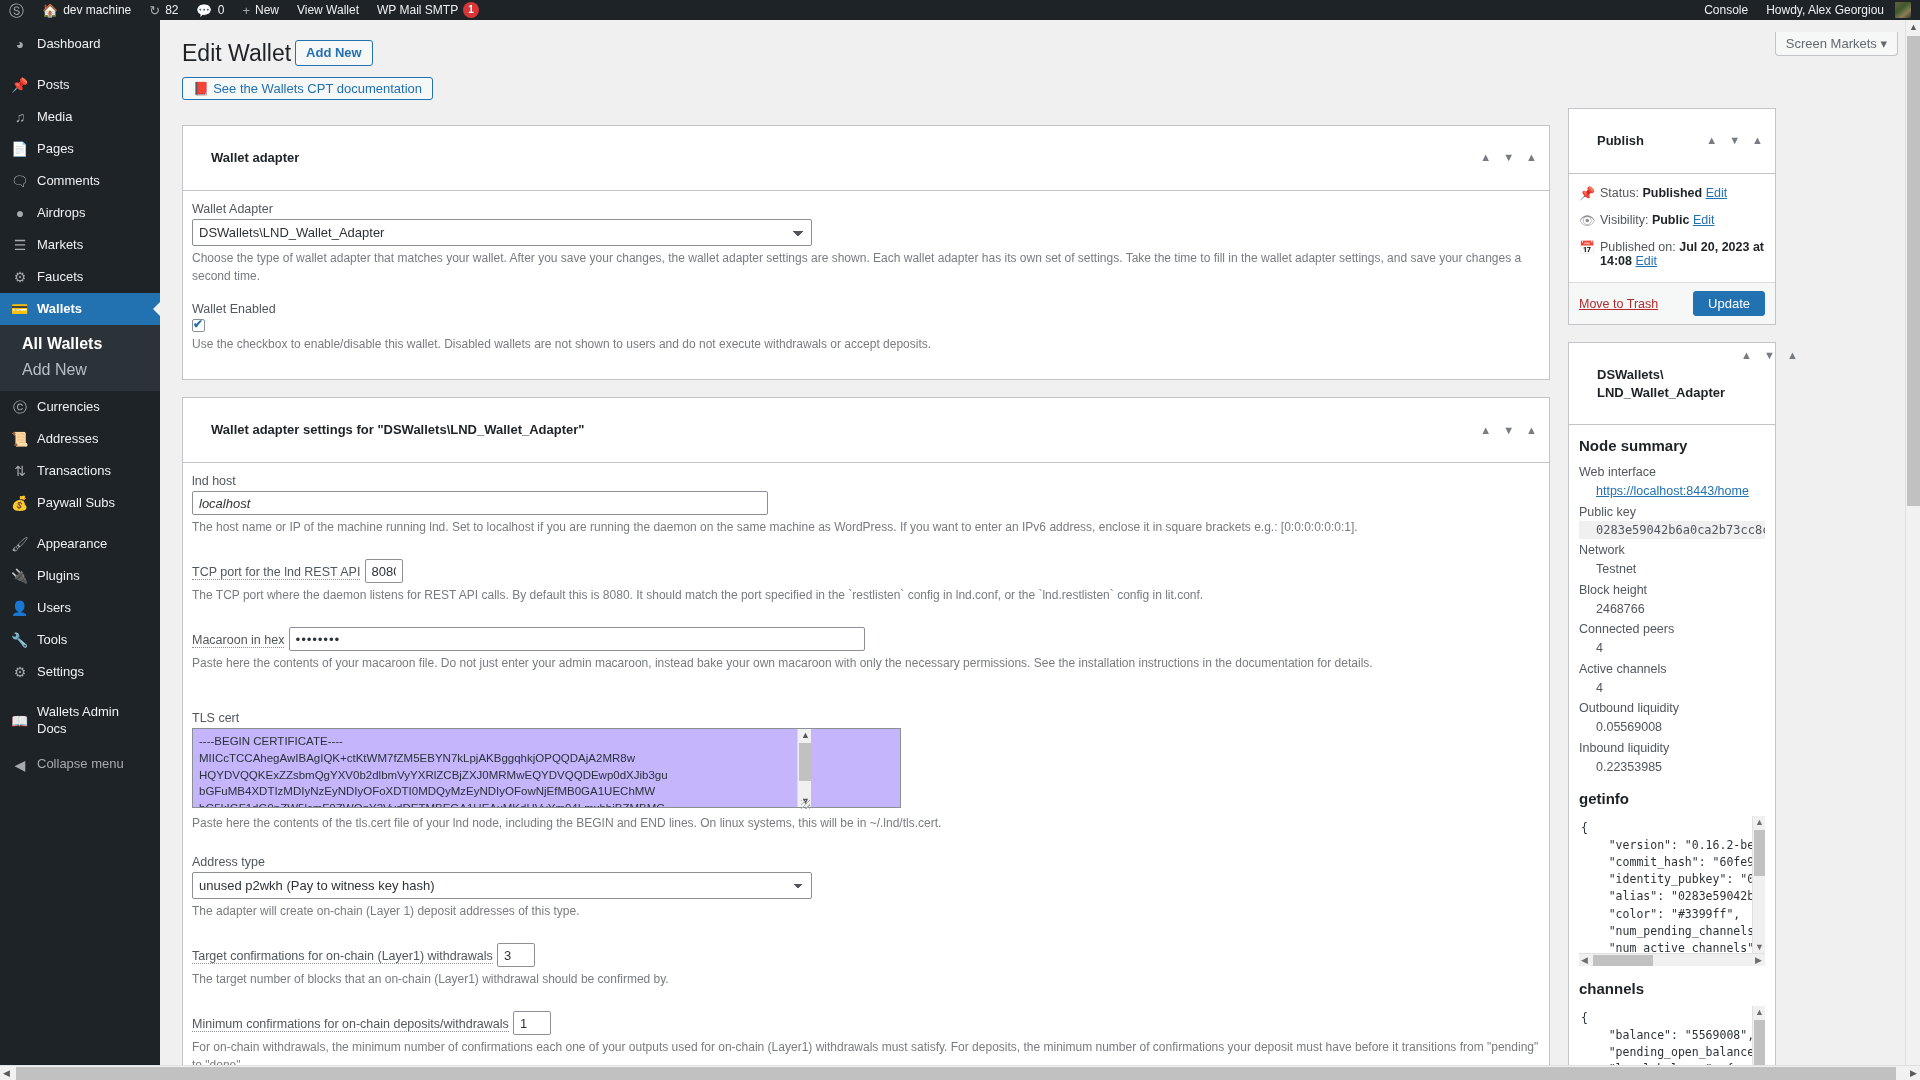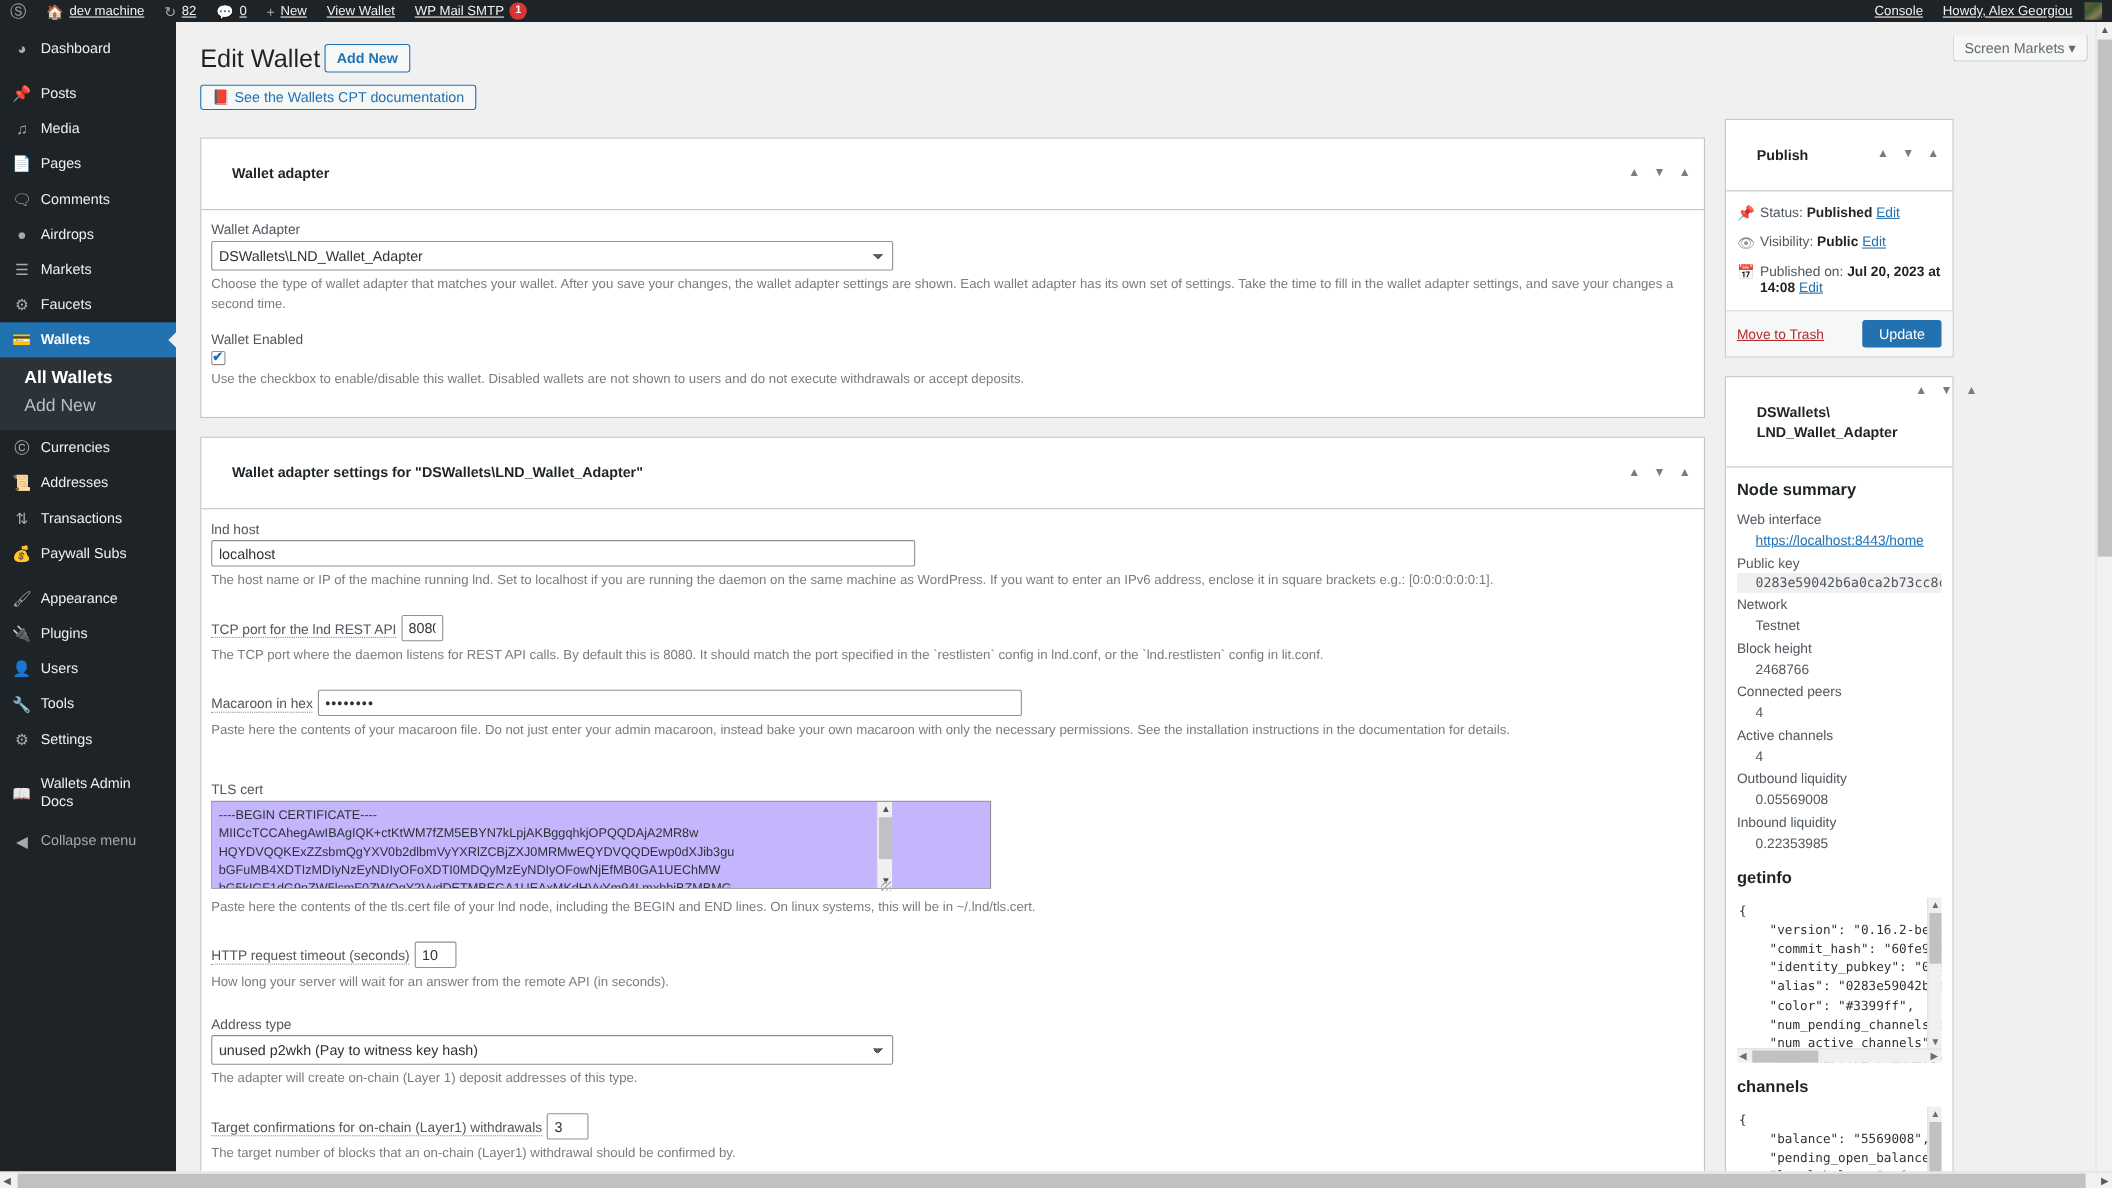--- a/index.html
+++ b/index.html
@@ -14,21 +14,21 @@
   }
 
   
   #adminbar {
     position:absolute; top:0; left:0; width:1920px; height:20px;
     background:#1d2327; color:#f0f0f1;
     display:flex; align-items:center;
     font-size:12px; z-index:50;
   }
   .ab-item { display:flex; align-items:center; gap:5px; padding:0 9px; height:20px; color:#f0f0f1; white-space:nowrap; }
-  .ab-item .lbl { line-height:20px;text-decoration:underline; }
+  .ab-item .lbl { line-height:20px; }
   .ab-right { margin-left:auto; display:flex; align-items:center; }
   .ab-icon { display:inline-block; font-size:13px; line-height:1; color:#a7aaad; }
   .wp-logo { font-size:15px; color:#a0a5aa; }
   .ab-badge {
     background:#d63638; color:#fff; border-radius:9px;
     min-width:16px; height:16px; line-height:16px; text-align:center;
     font-size:10px; padding:0 4px; font-weight:600;
   }
   .ab-avatar {
     width:16px; height:16px; margin-left:6px; border-radius:1px;
@@ -111,21 +111,21 @@
 
   .field-block { margin-bottom:13px; }
   .field-label { font-size:12.5px; color:#50575e; margin-bottom:3px; display:block; }
   .field-label.dotted { border-bottom:1px dotted #8c8f94; display:inline-block; padding-bottom:0px;}
   .field-desc { font-size:12px; color:#787c82; margin-top:3px; line-height:1.5; }
   input.txt, select.sel {
     border:1px solid #8c8f94; background:#fff; color:#2c3338;
     font-size:13px; padding:2px 6px; height:24px;
     font-family:"Liberation Sans", sans-serif; outline:none; border-radius:2px;
   }
-  input.w-wide { width:640px; }
+  input.w-wide { width:576px;font-style:italic; }
   input.w-tiny { width:38px; }
   select.sel {
     width:620px; height:27px; -webkit-appearance:none; appearance:none;
     background-image:linear-gradient(45deg,transparent 50%, #50575e 50%),linear-gradient(135deg,#50575e 50%,transparent 50%);
     background-position: calc(100% - 13px) 11px, calc(100% - 8px) 11px;
     background-size:5px 5px,5px 5px; background-repeat:no-repeat;
   }
   textarea.tls {
     width:709px; height:80px; border:1px solid #8c8f94; background:#c4b5fd;
     font-family:"Liberation Sans", sans-serif; font-size:11.5px;
@@ -420,25 +420,20 @@
                 <div class="ta-sb">
                   <span class="up">▲</span>
                   <span class="thumb"></span>
                   <span class="dn">▼</span>
                 </div>
                 <div class="ta-grip"></div>
               </div>
               <div class="field-desc">Paste here the contents of the tls.cert file of your lnd node, including the BEGIN and END lines. On linux systems, this will be in ~/.lnd/tls.cert.</div>
             </div>
 
-            <div class="field-block" style="margin-top:23px">
-              <span class="field-label dotted">HTTP request timeout (seconds)</span>
-              <input class="txt w-tiny" type="text" value="10" style="">
-              <div class="field-desc">How long your server will wait for an answer from the remote API (in seconds).</div>
-            </div>
 
             <div class="field-block" style="margin-top:23px">
               <span class="field-label">Address type</span>
               <select class="sel">
                 <option>unused p2wkh (Pay to witness key hash)</option>
               </select>
               <div class="field-desc">The adapter will create on-chain (Layer 1) deposit addresses of this type.</div>
             </div>
 
             <div class="field-block" style="margin-top:23px">

